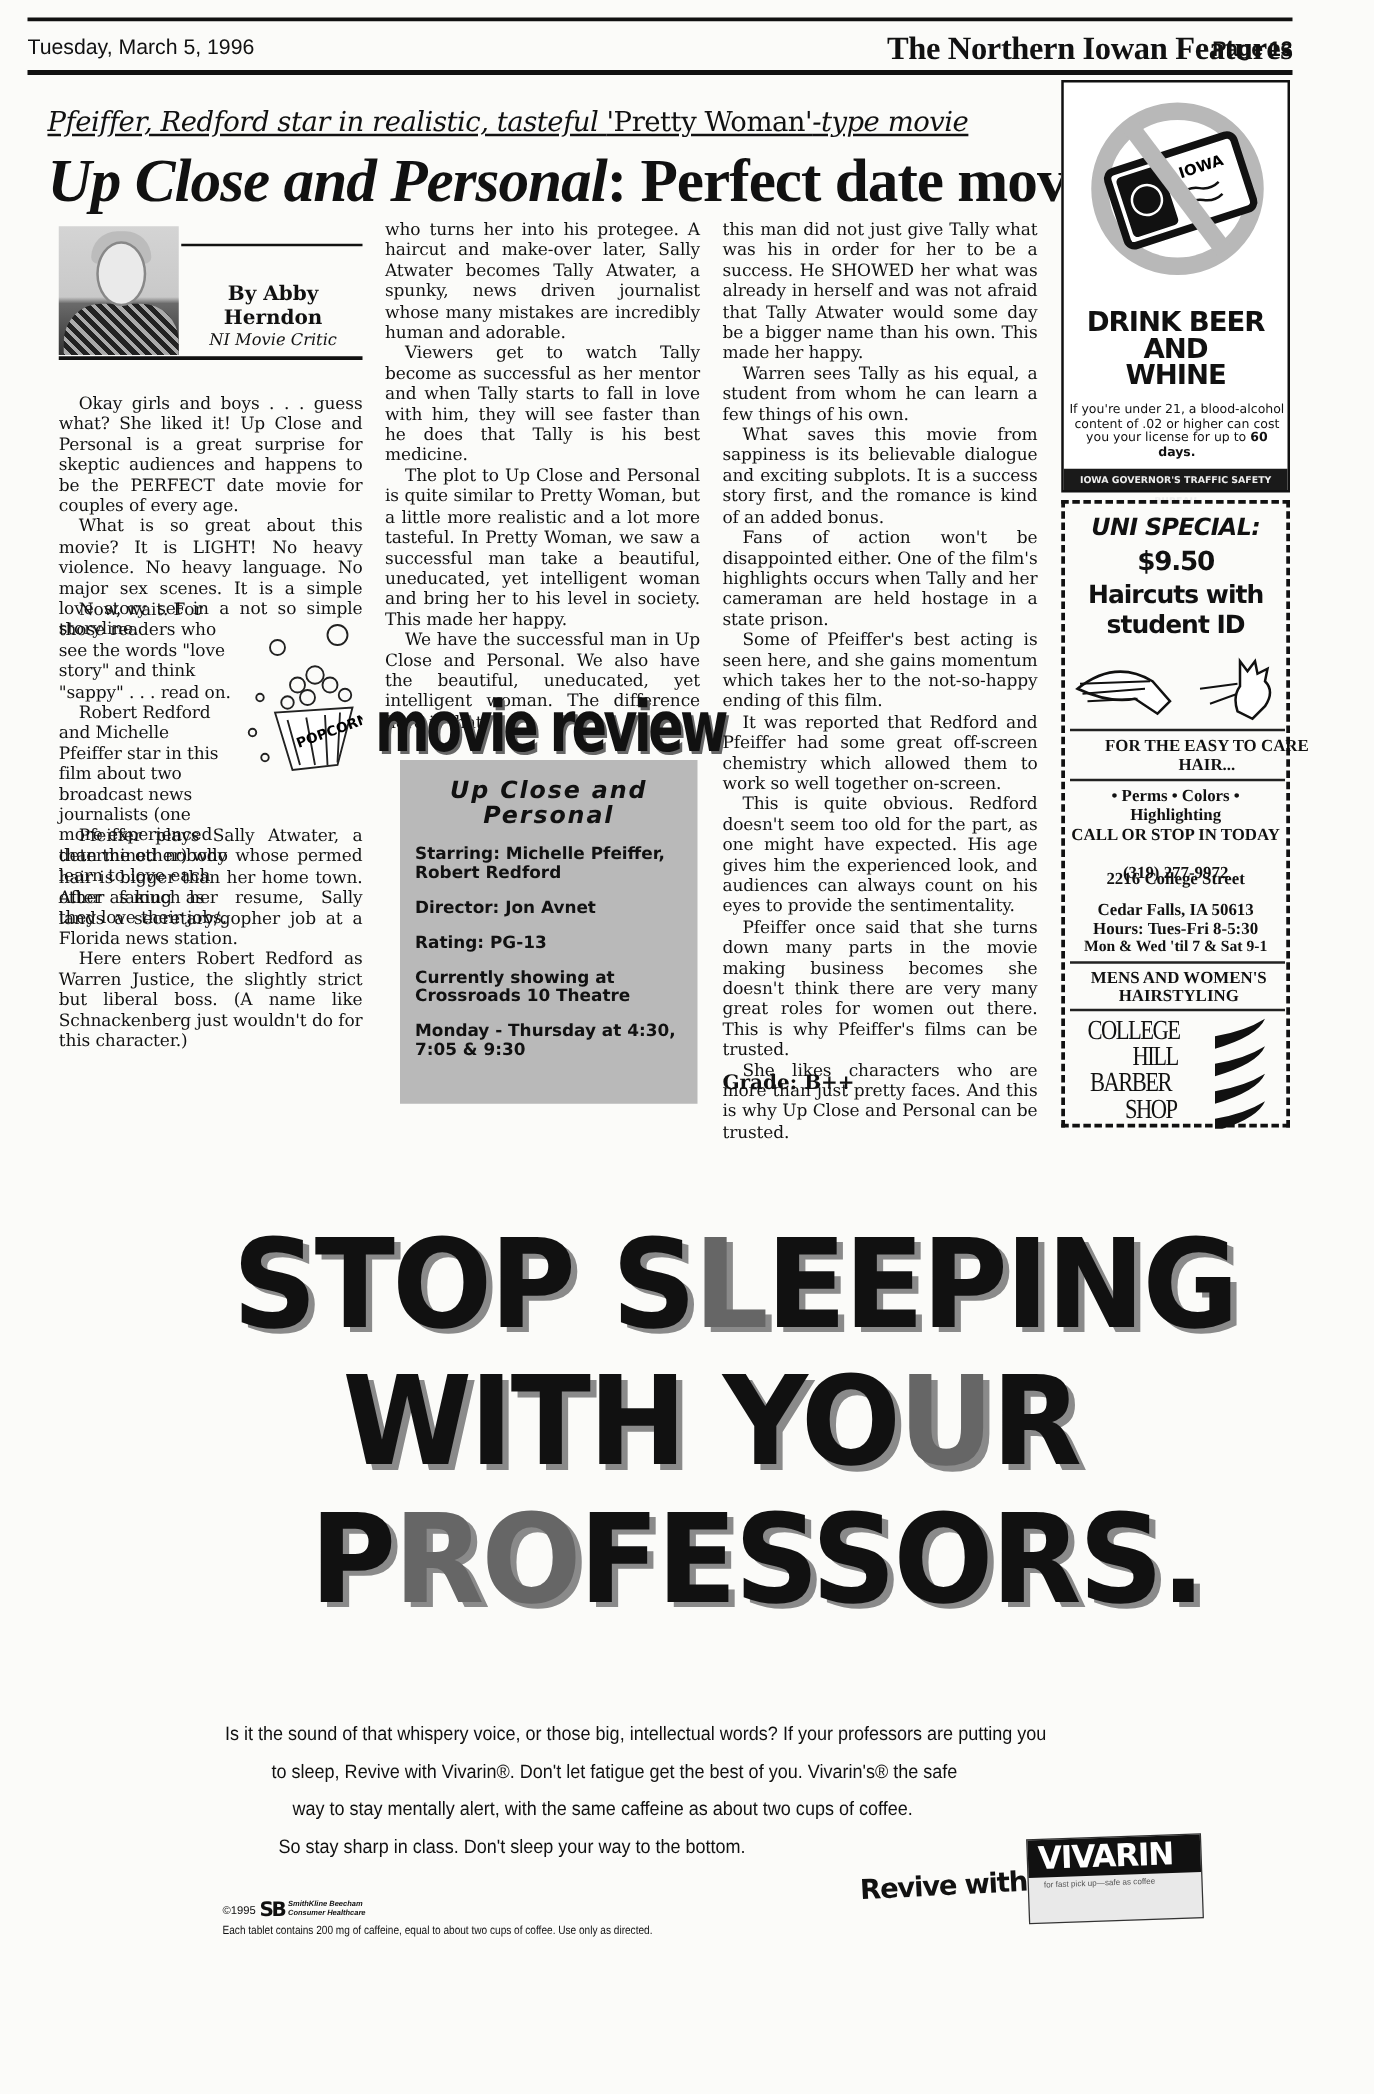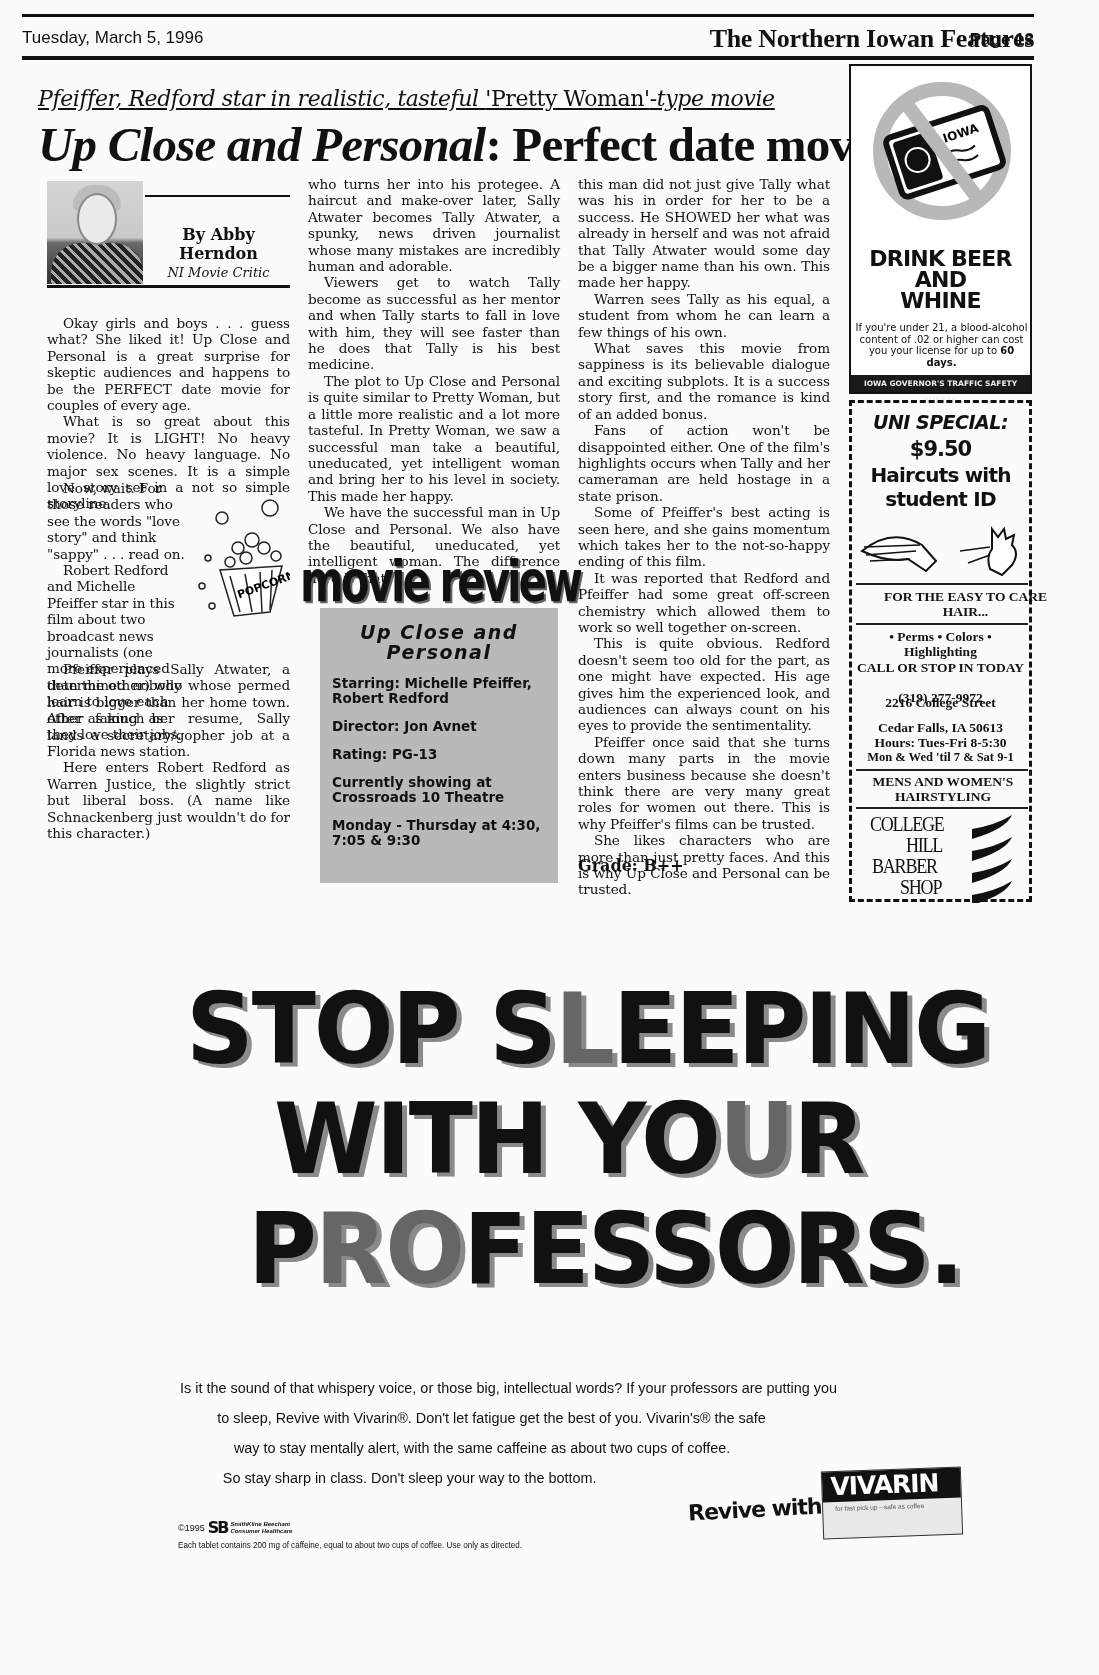--- a/index.html
+++ b/index.html
@@ -155,21 +155,21 @@
 </div>
 
 <div class="col" style="left:578px; top:176px; width:252px;">
   <p class="noind">this man did not just give Tally what was his in order for her to be a success. He SHOWED her what was already in herself and was not afraid that Tally Atwater would some day be a bigger name than his own. This made her happy.</p>
   <p>Warren sees Tally as his equal, a student from whom he can learn a few things of his own.</p>
   <p>What saves this movie from sappiness is its believable dialogue and exciting subplots. It is a success story first, and the romance is kind of an added bonus.</p>
   <p>Fans of action won't be disappointed either. One of the film's highlights occurs when Tally and her cameraman are held hostage in a state prison.</p>
   <p>Some of Pfeiffer's best acting is seen here, and she gains momentum which takes her to the not-so-happy ending of this film.</p>
   <p>It was reported that Redford and Pfeiffer had some great off-screen chemistry which allowed them to work so well together on-screen.</p>
   <p>This is quite obvious. Redford doesn't seem too old for the part, as one might have expected. His age gives him the experienced look, and audiences can always count on his eyes to provide the sentimentality.</p>
-  <p>Pfeiffer once said that she turns down many parts in the movie enters business because she doesn't think there are very many great roles for women out there. This is why Pfeiffer's films can be trusted.</p>
+  <p>Pfeiffer once said that she turns down many parts in the movie making business becomes she doesn't think there are very many great roles for women out there. This is why Pfeiffer's films can be trusted.</p>
   <p>She likes characters who are more than just pretty faces. And this is why Up Close and Personal can be trusted.</p>
 </div>
 <div class="grade">Grade: B++</div>
 
 <div class="drink-ad">
   <svg class="no-sign" viewBox="0 0 150 142">
     <circle cx="75" cy="71" r="62" fill="none" stroke="#b8b8b8" stroke-width="14"></circle>
     <g transform="rotate(-18 75 71)">
       <rect x="24" y="42" width="106" height="62" rx="6" fill="#fff" stroke="#111" stroke-width="6"></rect>
       <rect x="30" y="48" width="38" height="50" rx="4" fill="#111"></rect>

